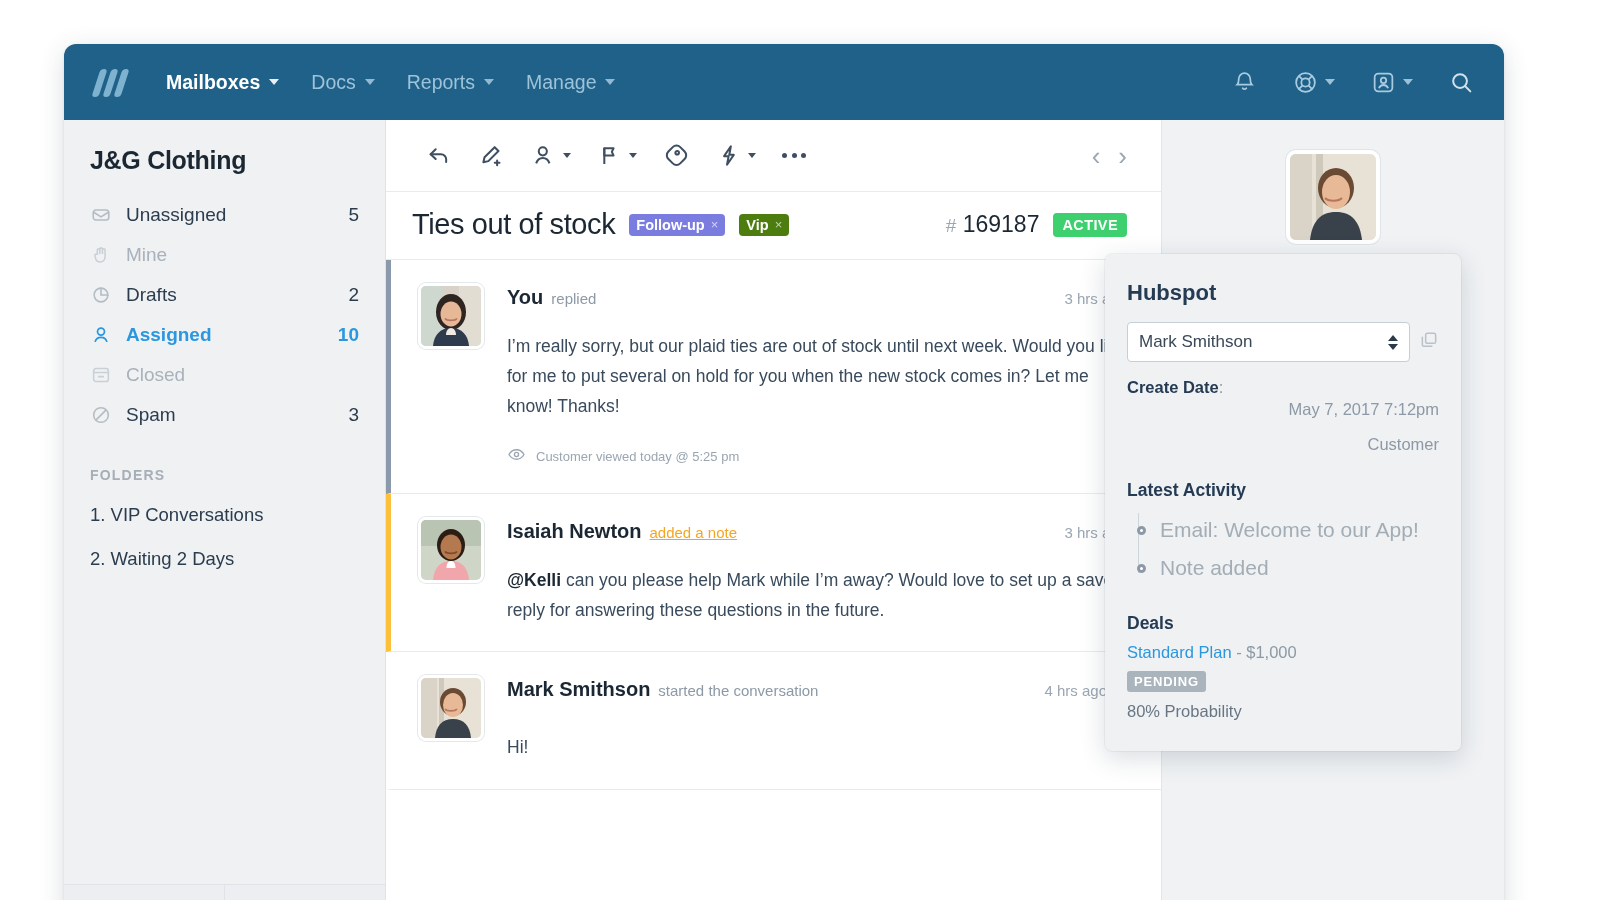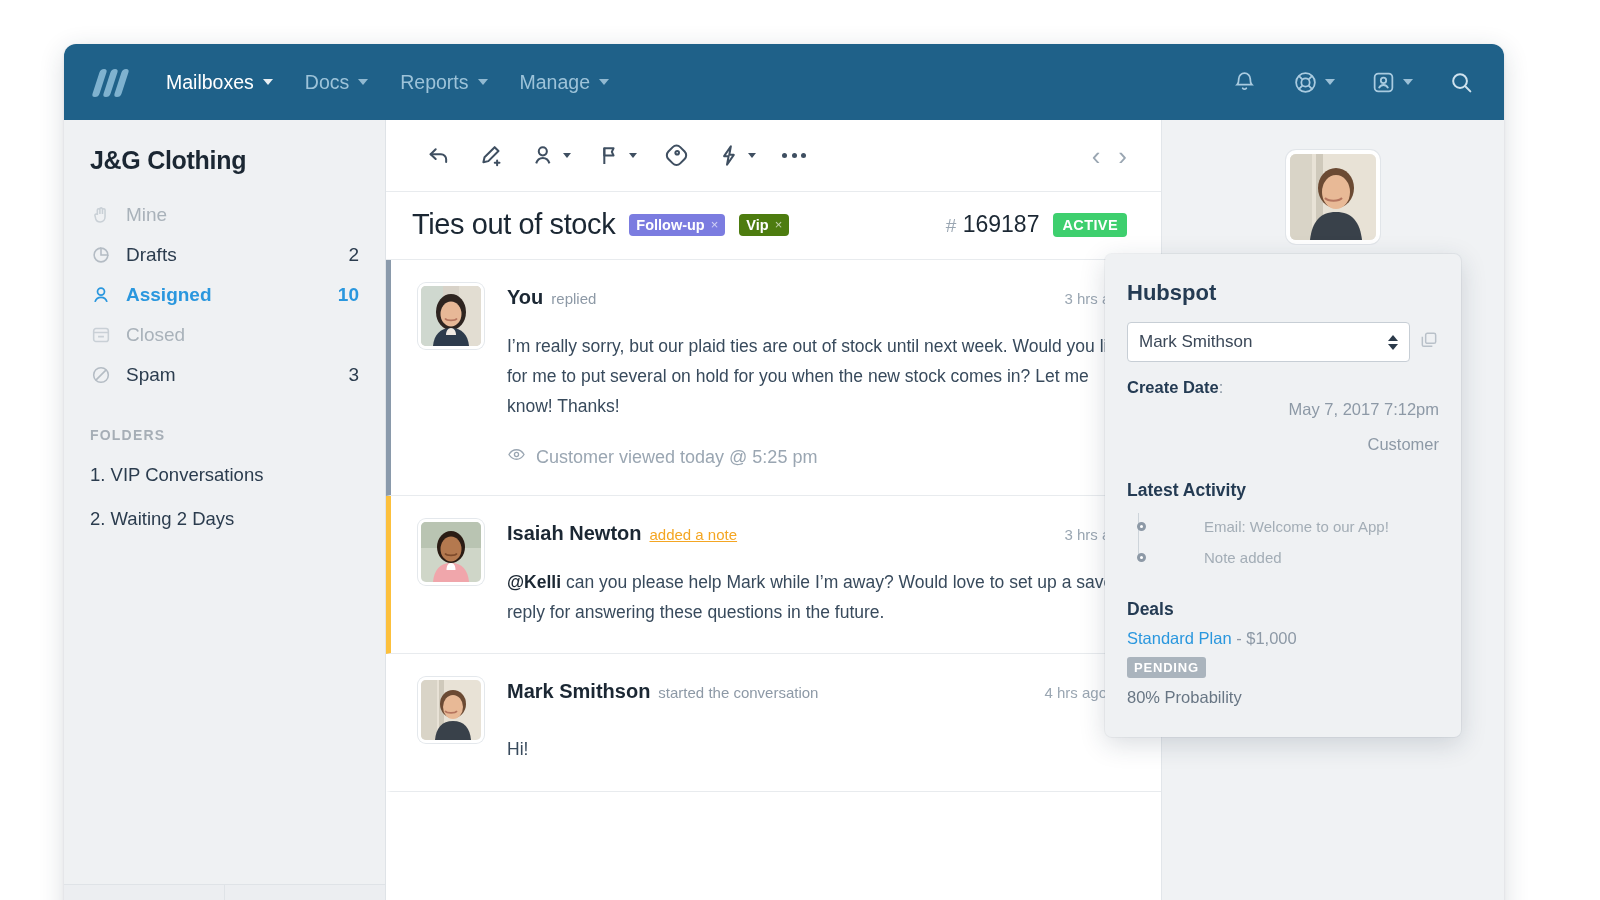--- a/index.html
+++ b/index.html
@@ -39,21 +39,21 @@
   }
   .logo i:nth-child(1) { left: 6px; }
   .logo i:nth-child(2) { left: 17px; }
   .logo i:nth-child(3) { left: 28px; }
 
   .nav-item {
     display: flex; align-items: center; gap: 9px;
     font-size: 19.5px; color: #9dc3d9; padding: 6px 16px;
     cursor: pointer; white-space: nowrap;
   }
-  .nav-item.active { color: #ffffff; font-weight: normal; }
+  .nav-item.active { color: #ffffff; font-weight: bold; }
   .caret { width: 0; height: 0; border-left: 5.5px solid transparent;
            border-right: 5.5px solid transparent; border-top: 6px solid currentColor;
            opacity: .9; }
   .nav-spacer { flex: 1; }
   .nav-icon-group { display: flex; align-items: center; gap: 36px; }
   .nav-icon { display: flex; align-items: center; gap: 7px; cursor: pointer; color: #a9cbe0; }
   .nav-icon svg { display: block; }
 
   
   .body-row { flex: 1; display: flex; min-height: 0; }
@@ -171,21 +171,21 @@
   .msg-action.note { color: #f4a623; text-decoration: underline; }
   .msg-head-spacer { flex: 1; }
   .msg-time { font-size: 15px; color: #9aa6b2; white-space: nowrap; }
   .msg-kebab { margin-left: 16px; display: flex; flex-direction: column; gap: 3px; cursor: pointer; }
   .msg-kebab i { width: 4px; height: 4px; border-radius: 50%; background: #9aa6b2; }
   .msg-text { margin-top: 22px; font-size: 17.5px; line-height: 1.72; color: #384a5c; }
   .msg-text p + p { margin-top: 17px; }
   .msg-text b { font-weight: bold; color: #1b2733; }
   .msg-meta {
     margin-top: 24px; display: flex; align-items: center; gap: 10px;
-    font-size: 18px; color: #9aa6b2;
+    font-size: 13px; color: #9aa6b2;
   }
 
   
   .rightbar {
     width: 342px; flex: 0 0 342px;
     background: #f0f2f4; position: relative;
     display: flex; flex-direction: column; align-items: center;
     padding-top: 34px;
   }
   .cust-avatar {
@@ -227,21 +227,21 @@
   .hs-activity { margin-top: 10px; padding-left: 7px; position: relative; }
   .hs-activity::before {
     content: ""; position: absolute; left: 11px; top: 2px; bottom: 14px;
     width: 1px; background: #cdd4da;
   }
   .hs-act-row { display: flex; align-items: center; gap: 14px; padding: 7px 0; position: relative; }
   .hs-dot {
     width: 9px; height: 9px; border-radius: 50%; background: #fff;
     border: 3px solid #8d99a6; margin-left: 3px; flex: 0 0 9px; position: relative; z-index: 1;
   }
-  .hs-act-text { font-size: 15px; color: #a3adb6; margin-left: 44px; }
+  .hs-act-text { font-size: 21px; color: #a3adb6; }
 
   .hs-deal-link { font-size: 16.5px; color: #2a97de; margin-top: 9px; cursor: pointer; }
   .hs-deal-link .amt { color: #8d99a6; }
   .hs-pending {
     display: inline-block; margin-top: 9px; background: #aab4bd; color: #fff;
     font-size: 13px; font-weight: bold; letter-spacing: .8px;
     padding: 3px 7px; border-radius: 3px;
   }
   .hs-prob { font-size: 16.5px; color: #687684; margin-top: 10px; }
 </style>
@@ -307,20 +307,30 @@
       </div>
     </div>
   </div>
 
   <div class="body-row">
 
     <div class="sidebar">
       <div class="sidebar-scroll">
         <div class="mailbox-title">J&amp;G Clothing</div>
 
+        <div class="folder-row">
+          <span class="fi">
+            <svg width="22" height="22" viewBox="0 0 24 24" fill="none" stroke="currentColor" stroke-width="1.7">
+              <path d="M3.5 9.5a3 3 0 0 1 3-3h11a3 3 0 0 1 3 3v5a3 3 0 0 1-3 3h-11a3 3 0 0 1-3-3z"></path>
+              <path d="M4 9l8 5 8-5"></path>
+            </svg>
+          </span>
+          <span class="folder-label">Unassigned</span>
+          <span class="folder-count">5</span>
+        </div>
 
         <div class="folder-row muted">
           <span class="fi">
             <svg width="22" height="22" viewBox="0 0 24 24" fill="none" stroke="currentColor" stroke-width="1.7">
               <path d="M8 12V6.5a1.4 1.4 0 0 1 2.8 0V11M10.8 11V5.6a1.4 1.4 0 0 1 2.8 0V11M13.6 11V6.6a1.4 1.4 0 0 1 2.8 0V14c0 3.3-2.2 5.6-5.2 5.6-2.6 0-4.3-1.4-5-3.6L5.5 13c-.4-1 .1-1.9 1-2.1.7-.2 1.3.1 1.5.8"></path>
             </svg>
           </span>
           <span class="folder-label">Mine</span>
           <span class="folder-count"></span>
         </div>

